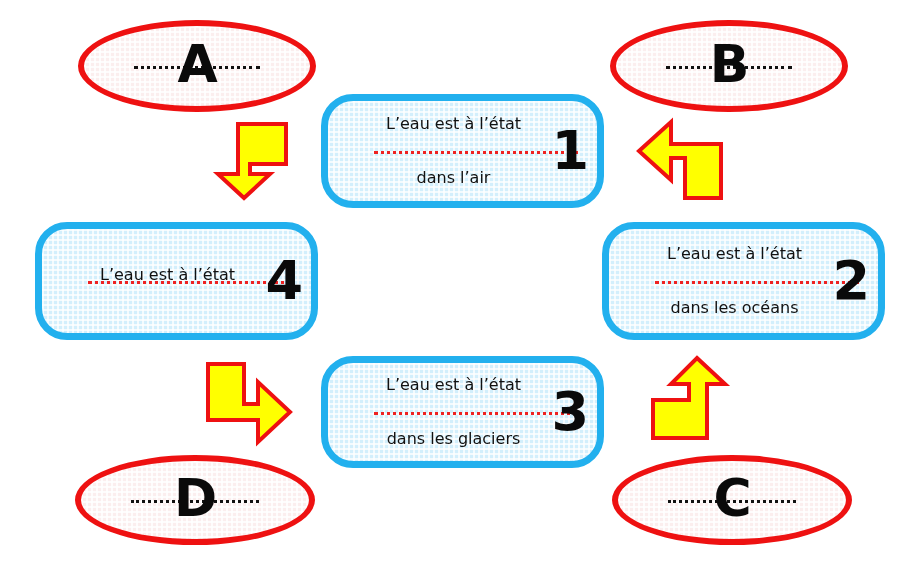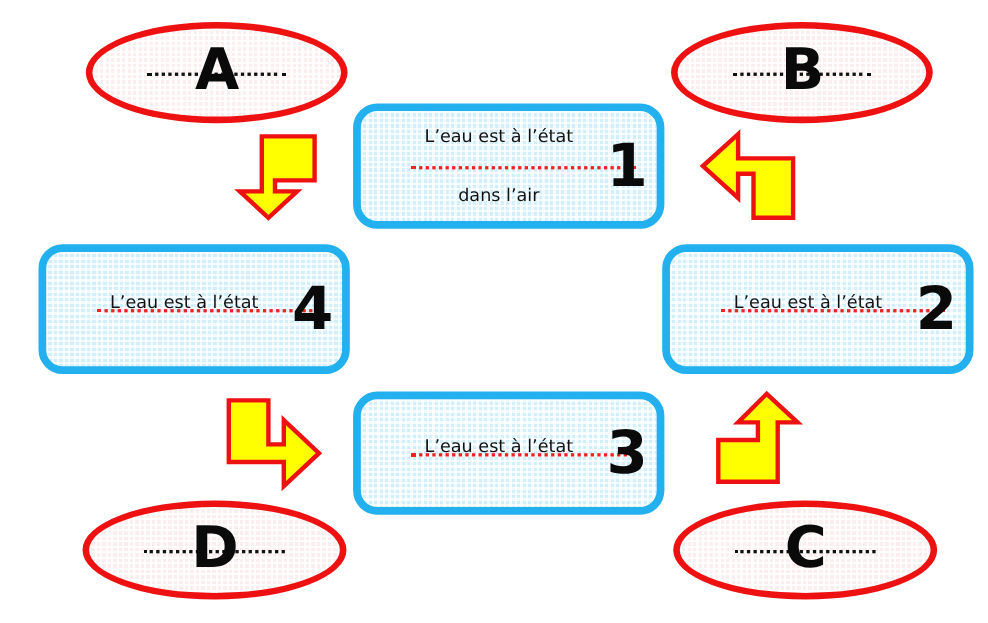--- a/index.html
+++ b/index.html
@@ -54,21 +54,21 @@
     color: #0a0a0a;
     letter-spacing: -1px;
     transform: translateY(-2px);
   }
 
   
   .box {
     position: absolute;
     box-sizing: border-box;
     border: 7px solid #22b0ee;
-    border-radius: 22px;
+    border-radius: 32px;
     background-color: #d3effc;
     background-image:
       repeating-linear-gradient(to right,  rgba(255,255,255,0.75) 0px, rgba(255,255,255,0.75) 2px, rgba(0,0,0,0) 2px, rgba(0,0,0,0) 5px),
       repeating-linear-gradient(to bottom, rgba(255,255,255,0.75) 0px, rgba(255,255,255,0.75) 2px, rgba(0,0,0,0) 2px, rgba(0,0,0,0) 5px);
     overflow: hidden;
   }
   .box-inner {
     position: relative;
     width: 100%;
     height: 100%;
@@ -154,28 +154,30 @@
       <div class="line1">L’eau est à l’état</div>
       <div class="blank"></div>
       <div class="num">4</div>
     </div>
   </div>
 
   <div class="box" style="left:602px; top:222px; width:283px; height:118px;">
     <div class="box-inner">
       <div class="line1">L’eau est à l’état</div>
       <div class="blank"></div>
+      <div class="line2">dans les océans</div>
       <div class="num">2</div>
     </div>
   </div>
 
   <div class="box" style="left:321px; top:356px; width:283px; height:112px;">
     <div class="box-inner">
       <div class="line1">L’eau est à l’état</div>
       <div class="blank"></div>
+      <div class="line2">dans les glaciers</div>
       <div class="num">3</div>
     </div>
   </div>
 
   <div class="arrow" style="left:202px; top:120px; width:90px; height:82px;">
     <svg viewBox="0 0 90 82" width="90" height="82">
       <polygon points="84,4 84,44 48,44 48,54 68,54 42,78 16,54 36,54 36,4" fill="#ffff00" stroke="#ee1111" stroke-width="4" stroke-linejoin="miter"></polygon>
     </svg>
   </div>
 

